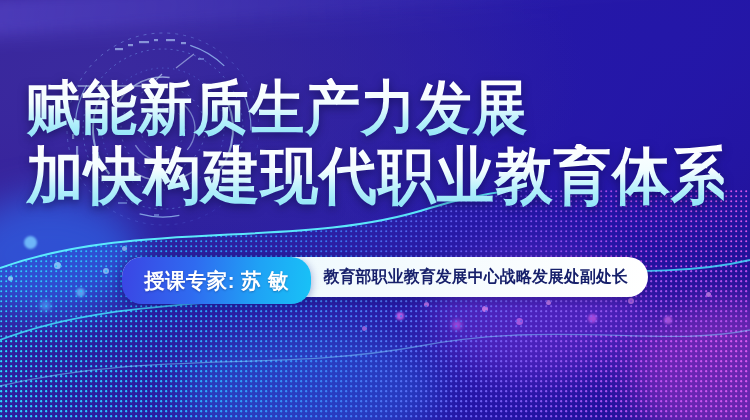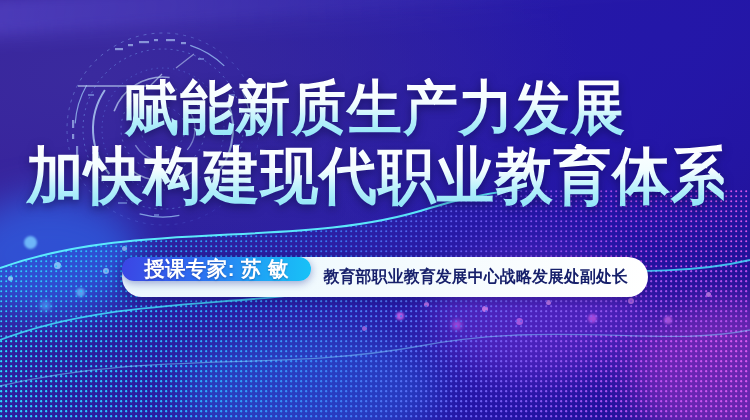--- a/index.html
+++ b/index.html
@@ -71,21 +71,20 @@
     bottom: 0;
     width: 750px;
     height: 230px;
   }
 
   
   .title-block {
     position: absolute;
     left: 0; right: 0;
     top: 78px;
-    text-align: center;
     z-index: 6;
   }
   .title-line {
     font-weight: 700;
     letter-spacing: 1px;
     line-height: 1.02;
     white-space: nowrap;
     background: linear-gradient(180deg, #ffffff 0%, #f2fdff 42%, #b6f0fb 72%, #8fe4f7 100%);
     -webkit-background-clip: text;
     background-clip: text;
@@ -112,21 +111,21 @@
     position: absolute;
     inset: 0;
     border-radius: 20px;
     background: linear-gradient(90deg, #eaf7fd 0%, #f4fbfe 55%, #ffffff 100%);
     box-shadow: 0 3px 12px rgba(5,5,60,.30);
   }
   .speaker-pill {
     position: relative;
     z-index: 2;
     width: 212px;
-    height: 24px;
+    height: 47px;
     border-radius: 20px;
     background: linear-gradient(96deg, #3b45e4 0%, #2f6bf0 38%, #1fa3f5 72%, #18c2f7 100%);
     display: flex;
     align-items: center;
     justify-content: center;
     box-shadow: 0 2px 9px rgba(15,30,140,.40);
   }
   .speaker-pill-label {
     font-size: 21px;
     font-weight: 700;

